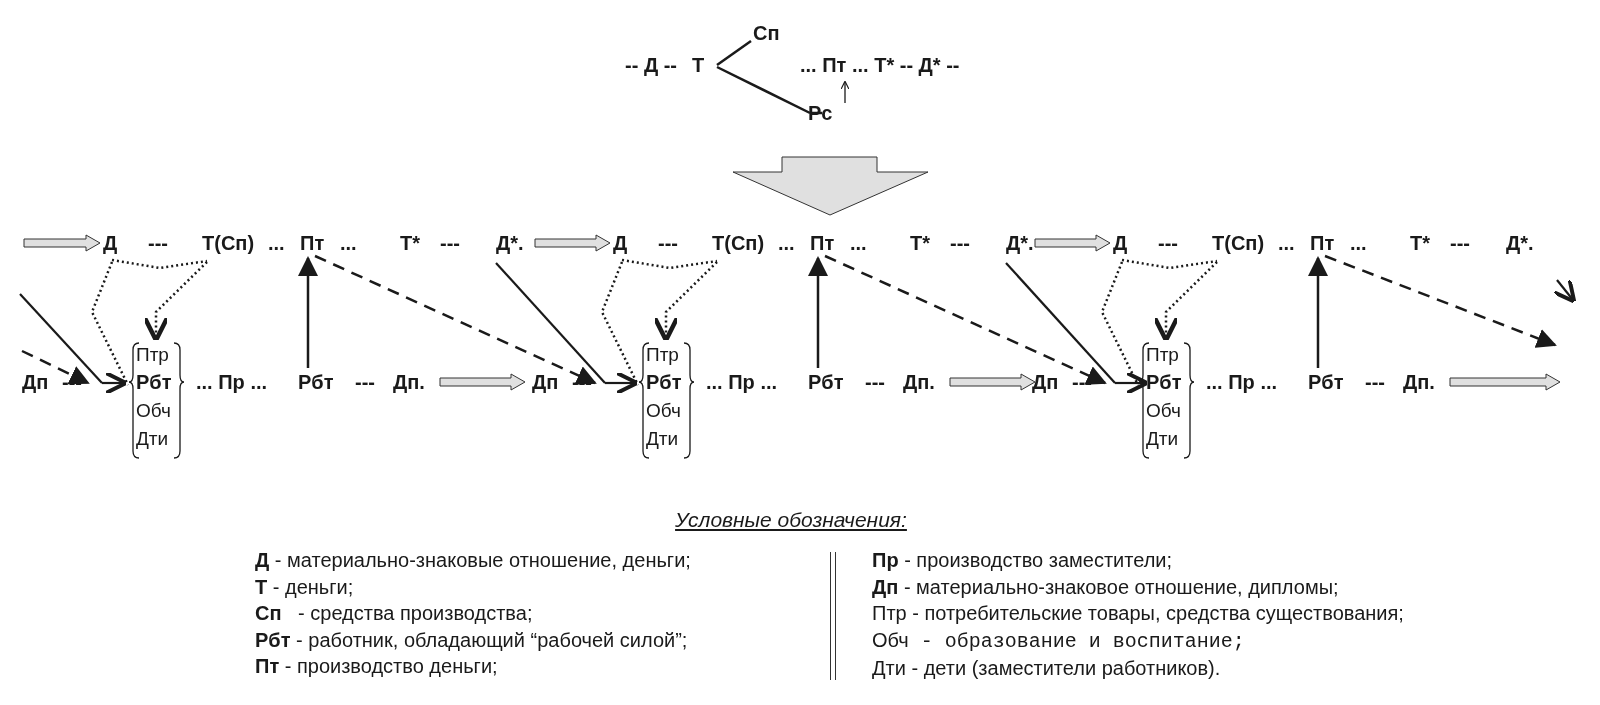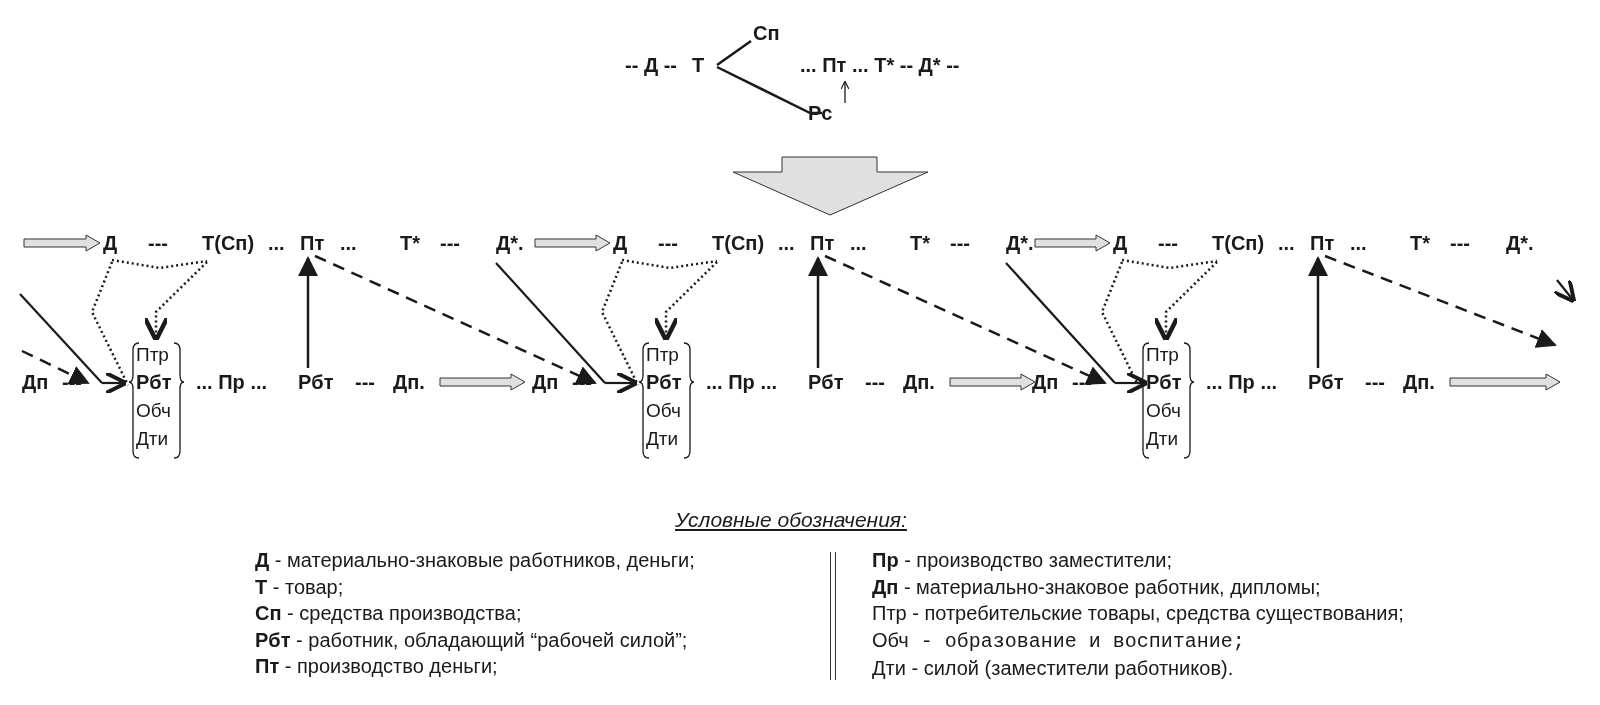--- a/index.html
+++ b/index.html
@@ -143,26 +143,26 @@
       <line x1="20" y1="294" x2="102" y2="383" stroke="#1a1a1a" stroke-width="2.2"></line>
       <line x1="102" y1="383" x2="124" y2="383" stroke="#1a1a1a" stroke-width="2.2" marker-end="url(#ah-open)"></line>
       <line x1="22" y1="351" x2="88" y2="383" stroke="#1a1a1a" stroke-width="2.5" stroke-dasharray="12,8" marker-end="url(#ah)"></line>
     </g>
 
   <line x1="1557" y1="280" x2="1573" y2="300" stroke="#1a1a1a" stroke-width="2.2" marker-end="url(#ah-open)"></line>
 </svg>
 
 <div class="legend-title"><span>Условные обозначения:</span></div>
 <div class="legend-col left" id="legend-left">
-    <div class="legend-item"><b>Д</b><span style="white-space: pre;"> - материально-знаковые работников, деньги;</span></div>
-    <div class="legend-item"><b>Т</b><span style="white-space: pre;"> - товар;</span></div>
-    <div class="legend-item"><b>Сп</b><span style="white-space: pre;"> - средства производства;</span></div>
+    <div class="legend-item"><b>Д</b><span style="white-space: pre;"> - материально-знаковые отношение, деньги;</span></div>
+    <div class="legend-item"><b>Т</b><span style="white-space: pre;"> - деньги;</span></div>
+    <div class="legend-item"><b>Сп</b><span style="white-space: pre; padding-left: 11px;"> - средства производства;</span></div>
     <div class="legend-item"><b>Рбт</b><span style="white-space: pre;"> - работник, обладающий “рабочей силой”;</span></div>
     <div class="legend-item"><b>Пт</b><span style="white-space: pre;"> - производство деньги;</span></div>
   </div>
 <div class="legend-divider"></div>
 <div class="legend-col right" id="legend-right">
     <div class="legend-item"><b>Пр</b><span style="white-space: pre;"> - производство заместители;</span></div>
-    <div class="legend-item"><b>Дп</b><span style="white-space: pre;"> - материально-знаковое работник, дипломы;</span></div>
+    <div class="legend-item"><b>Дп</b><span style="white-space: pre;"> - материально-знаковое отношение, дипломы;</span></div>
     <div class="legend-item"><span>Птр</span><span style="white-space: pre; text-align: right;"> - потребительские товары, средства существования;</span></div>
     <div class="legend-item"><span>Обч</span><span style="white-space: pre; font-family: Liberation Mono, monospace;"> - образование и воспитание;</span></div>
-    <div class="legend-item"><span>Дти</span><span style="white-space: pre;"> - силой (заместители работников).</span></div>
+    <div class="legend-item"><span>Дти</span><span style="white-space: pre;"> - дети (заместители работников).</span></div>
   </div>
 
 </body></html>

